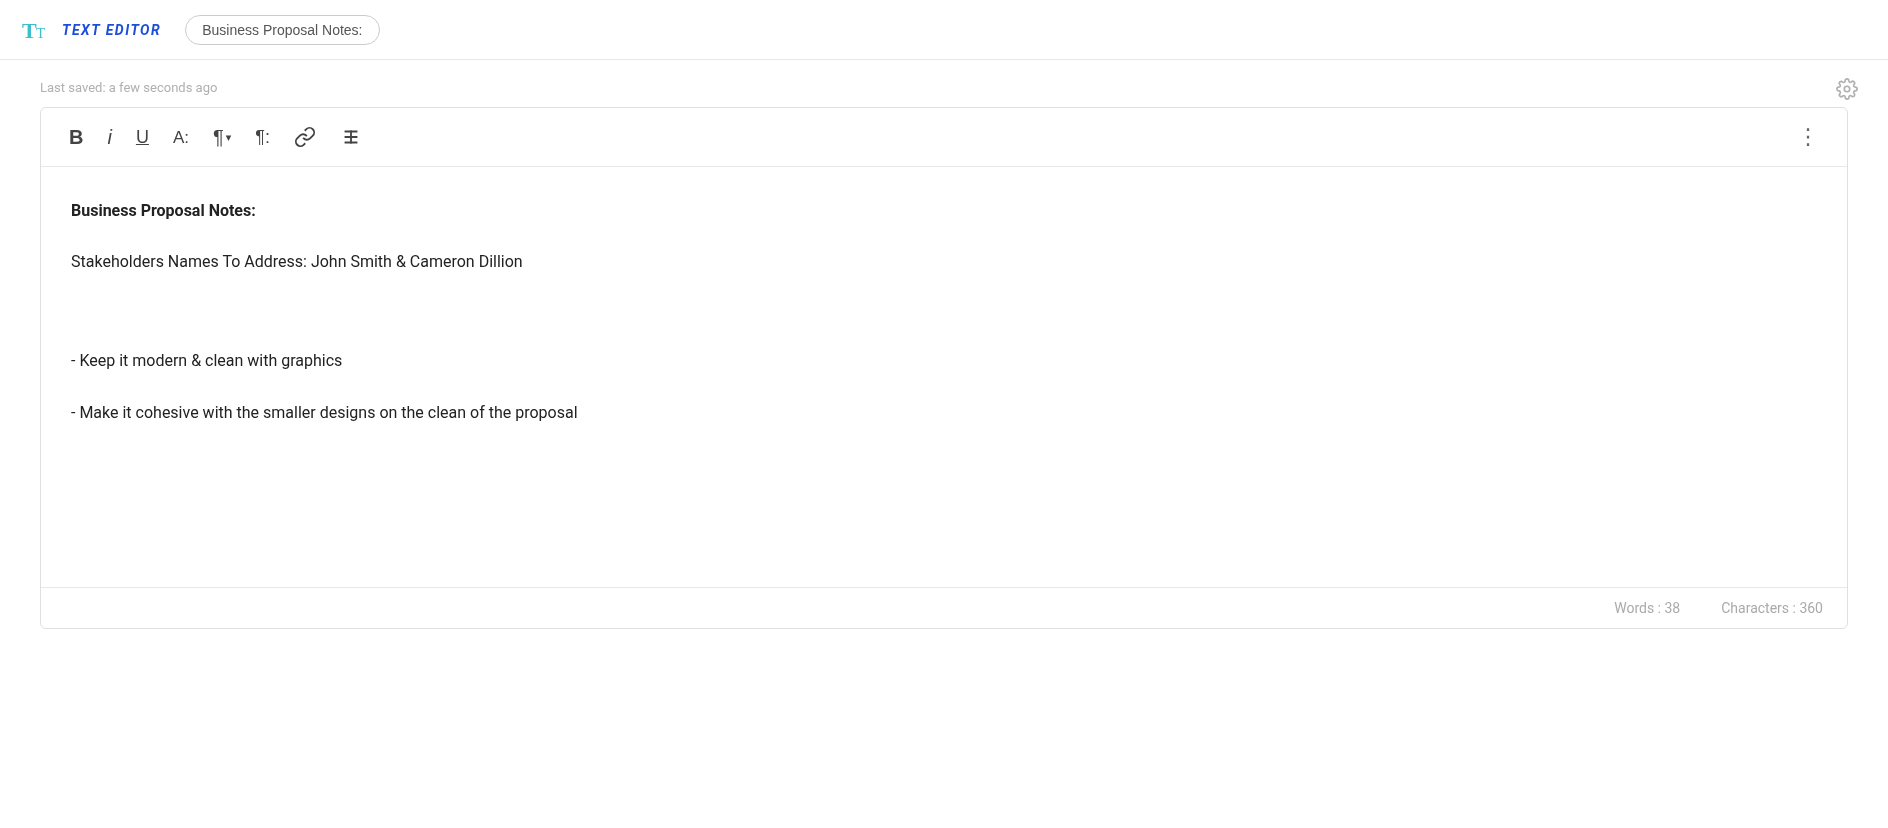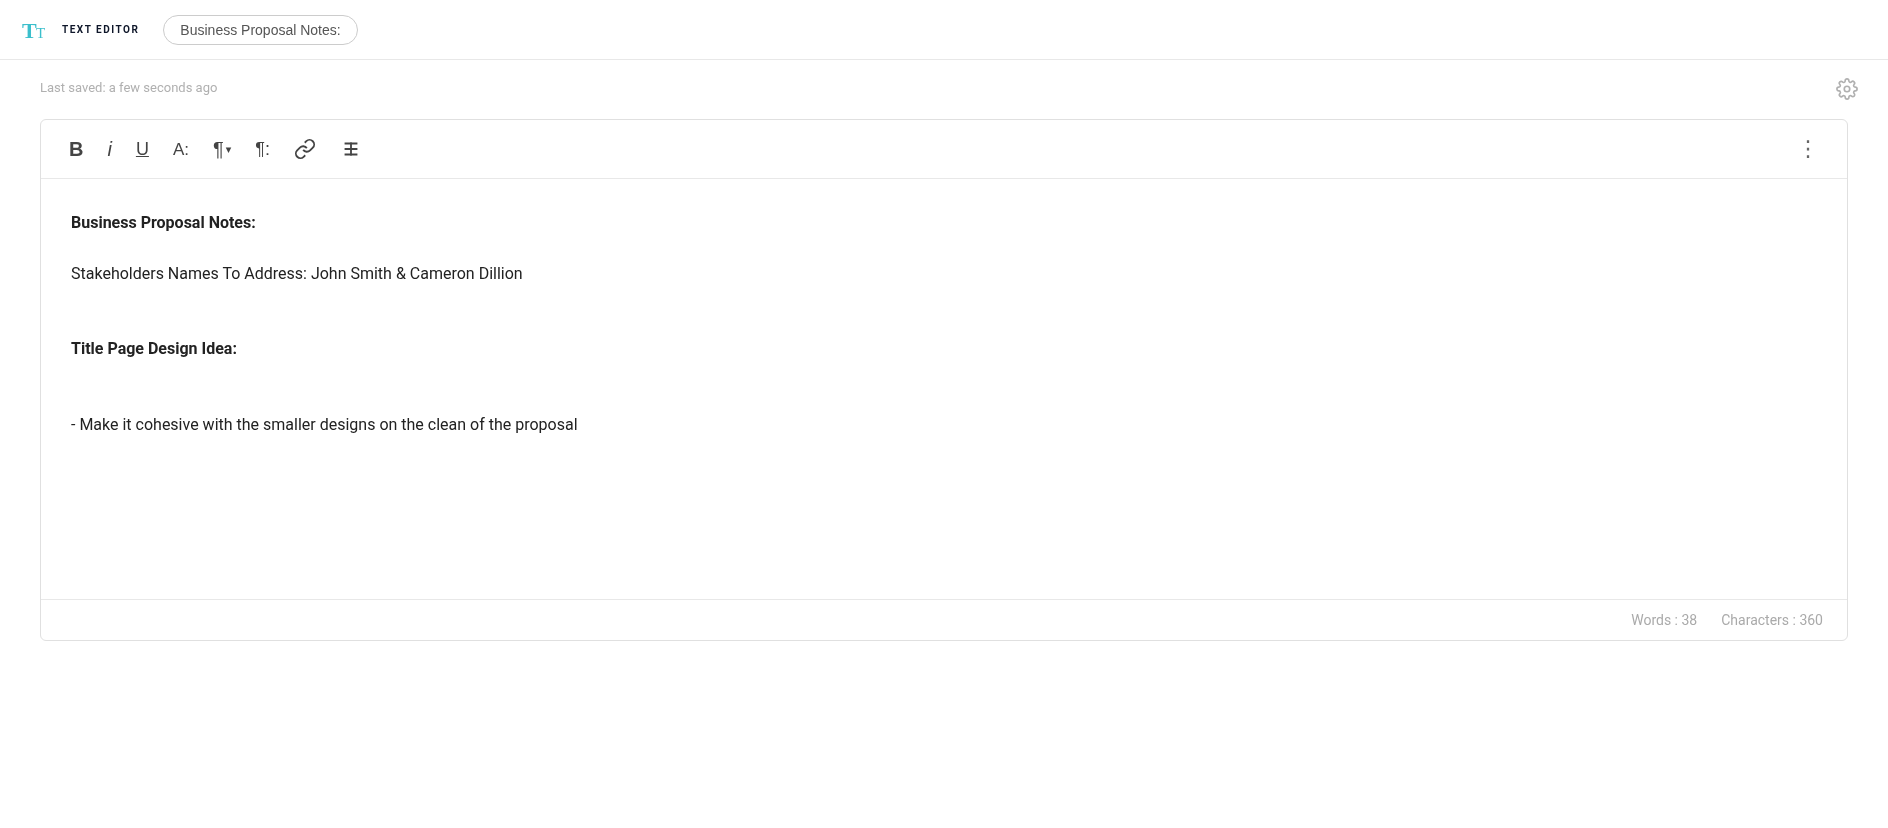--- a/index.html
+++ b/index.html
@@ -33,25 +33,26 @@
       margin-right: 24px;
     }
 
     .logo-icon {
       width: 32px;
       height: 32px;
       color: #3bbfcc;
     }
 
     .header-title {
-      font-size: 10px;
+      font-size: 14px;
       font-weight: 700;
       letter-spacing: 1.5px;
-      color: #0f172a;
+      color: #1d4ed8;
       text-transform: uppercase;
+      font-style: italic;
     }
 
     .header-tab {
       display: inline-flex;
       align-items: center;
       padding: 6px 16px;
       border: 1.5px solid #cccccc;
       border-radius: 20px;
       font-size: 14px;
       color: #555555;
@@ -61,21 +62,21 @@
 
     
     .main-content {
       padding: 20px 40px;
       position: relative;
     }
 
     .save-status {
       font-size: 13px;
       color: #b0b0b0;
-      margin-bottom: 24px;
+      margin-bottom: 12px;
     }
 
     .settings-icon-btn {
       position: absolute;
       top: 18px;
       right: 30px;
       background: none;
       border: none;
       cursor: pointer;
       color: #b0b0b0;
@@ -172,21 +173,21 @@
     .editor-content .bold-line {
       font-weight: 700;
     }
 
     
     .editor-footer {
       border-top: 1px solid #e8e8e8;
       padding: 12px 24px;
       display: flex;
       justify-content: flex-end;
-      gap: 24px;
+      gap: 41px;
     }
 
     .editor-footer .stat {
       font-size: 14px;
       color: #aaaaaa;
     }
   </style>
 </head>
 <body>
 
@@ -258,22 +259,22 @@
         <span style="font-size:22px;letter-spacing:0px;line-height:1;">⋮</span>
       </button>
     </div>
 
     <div class="editor-content" contenteditable="true" style="">
       <p class="line bold-line">Business Proposal Notes:</p>
       <div class="spacer-line"></div>
       <p class="line">Stakeholders Names To Address: John Smith &amp; Cameron Dillion</p>
       <div class="spacer-line"></div>
       <div class="spacer-line"></div>
-      <p class="line bold-line">Title Page Design Idea:</p>
-      <div class="spacer-line"></div>
+      <div class="spacer-line"></div>
+      <p class="line">- Keep it modern &amp; clean with graphics</p>
       <div class="spacer-line"></div>
       <p class="line">- Make it cohesive with the smaller designs on the clean of the proposal</p>
     </div>
 
     <div class="editor-footer">
       <span class="stat">Words : 38</span>
       <span class="stat">Characters : 360</span>
     </div>
 
   </div>

